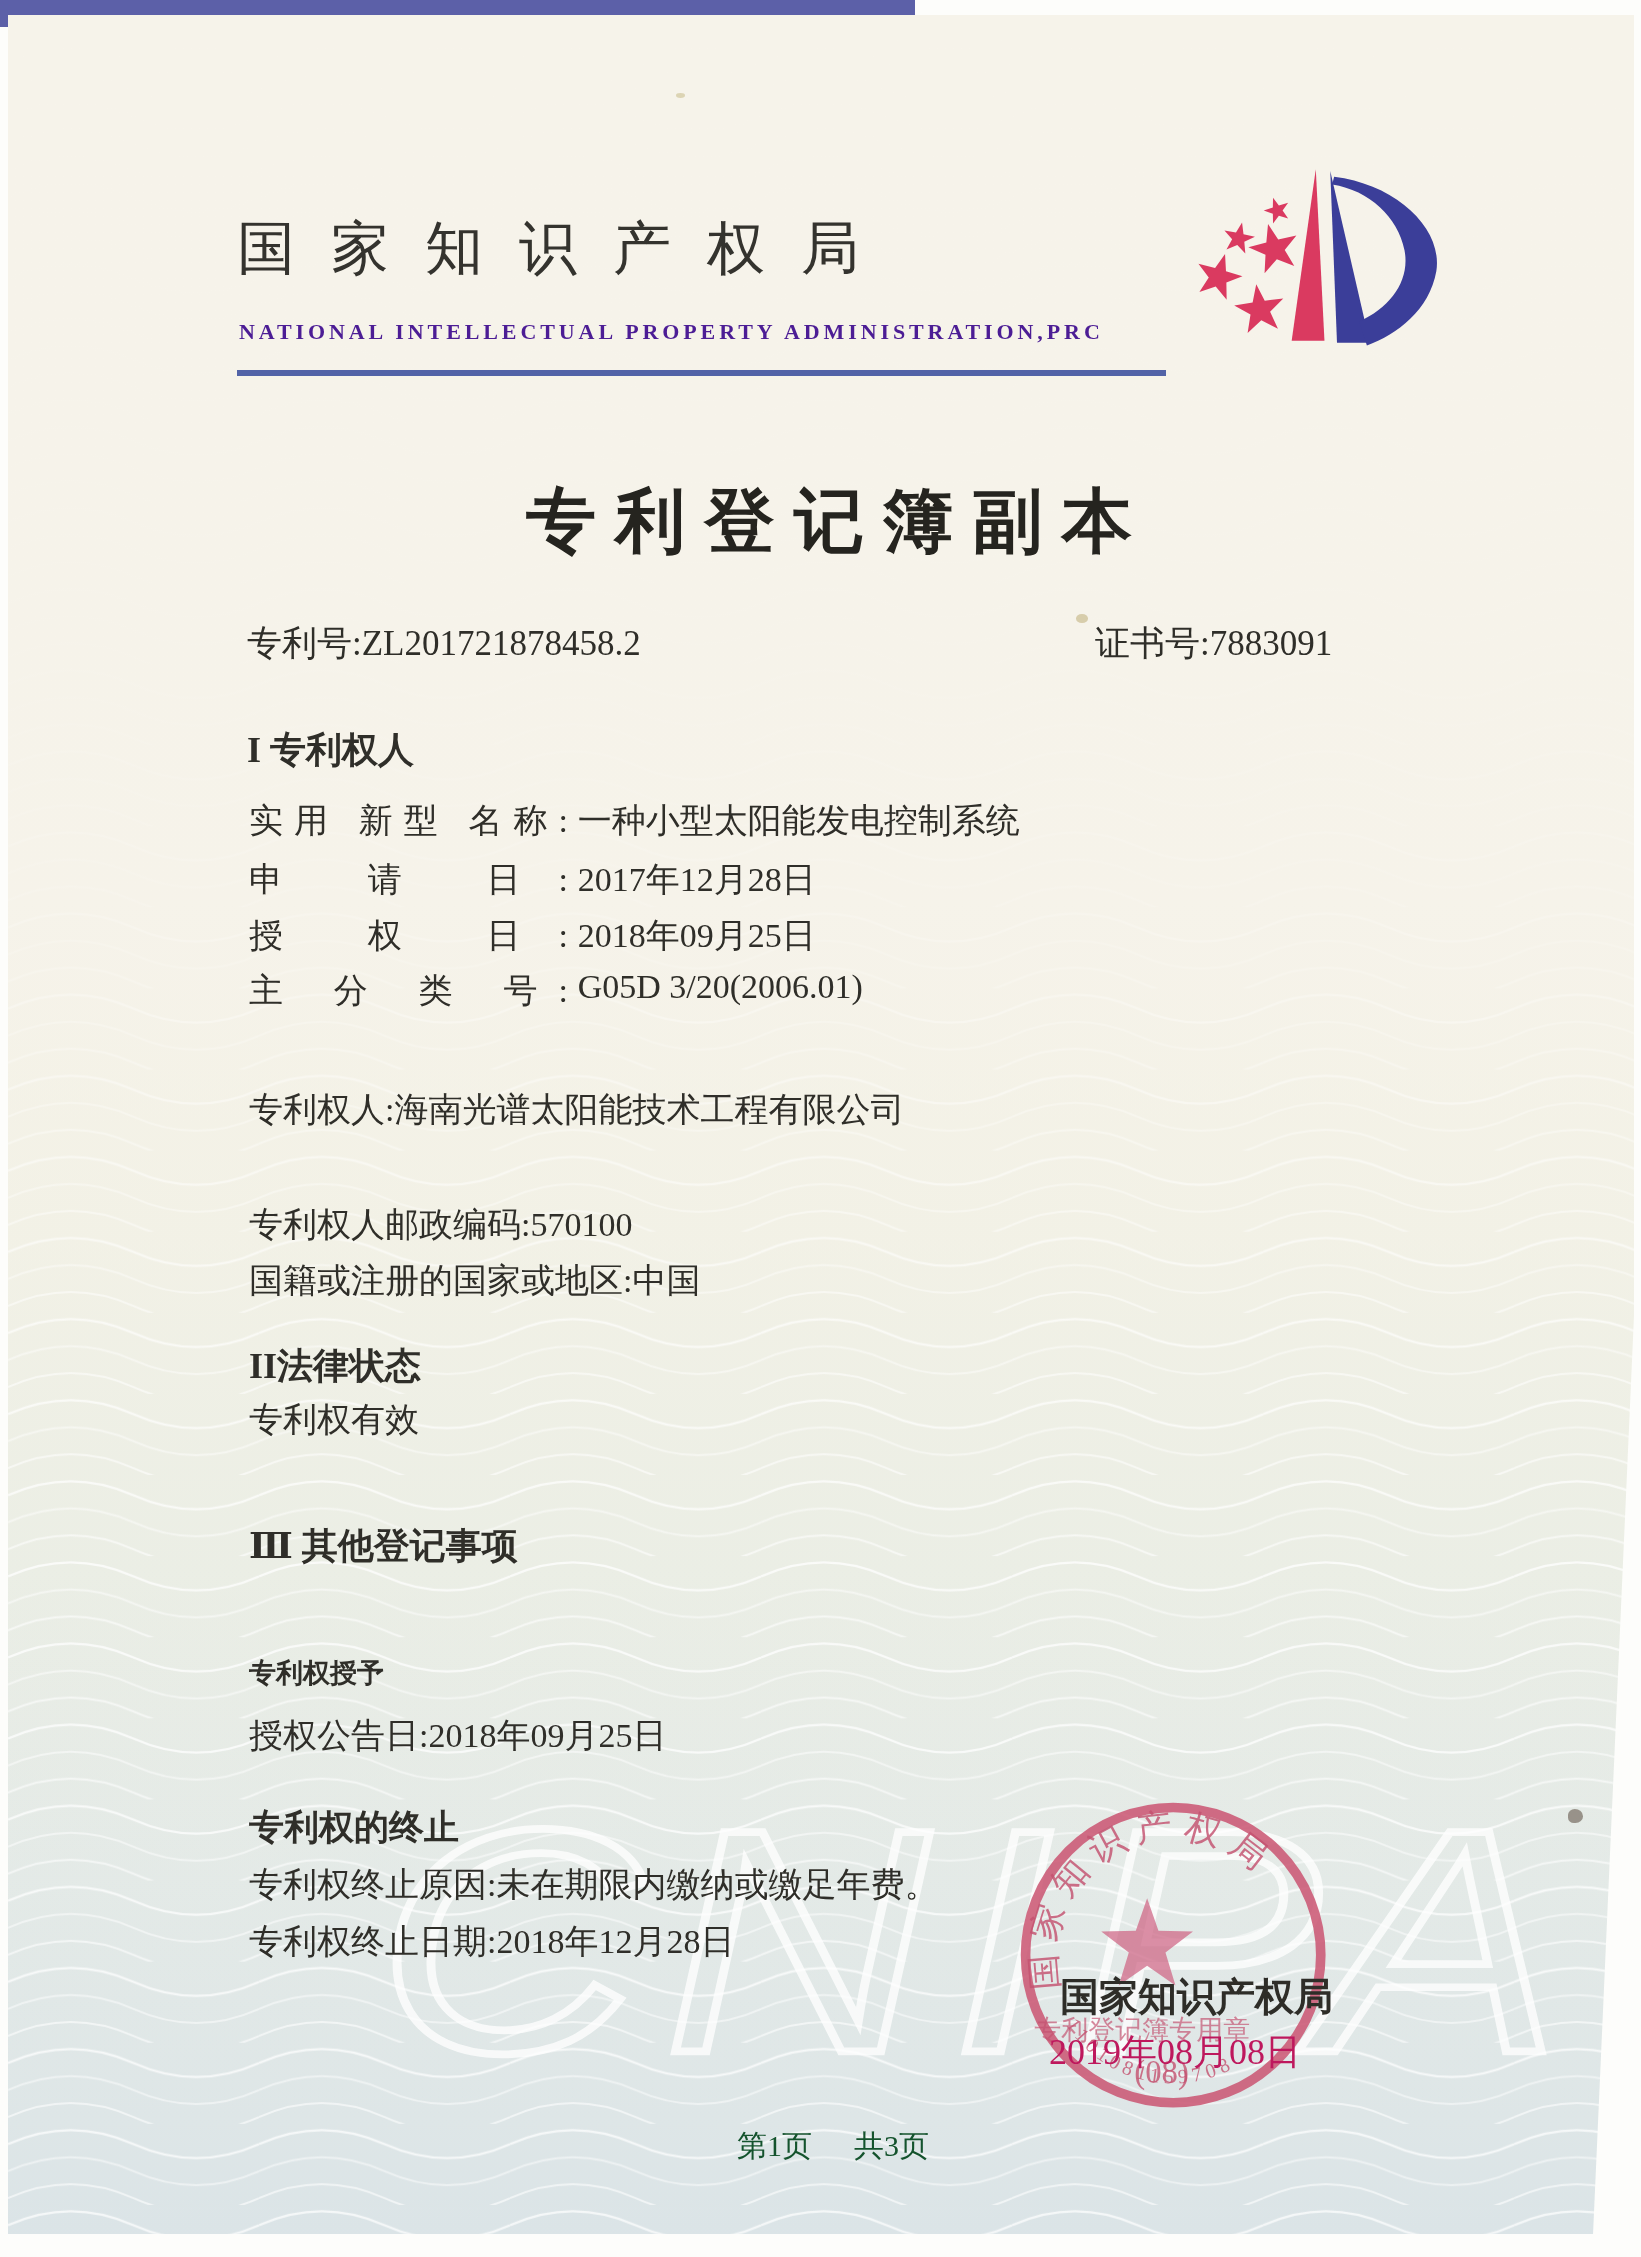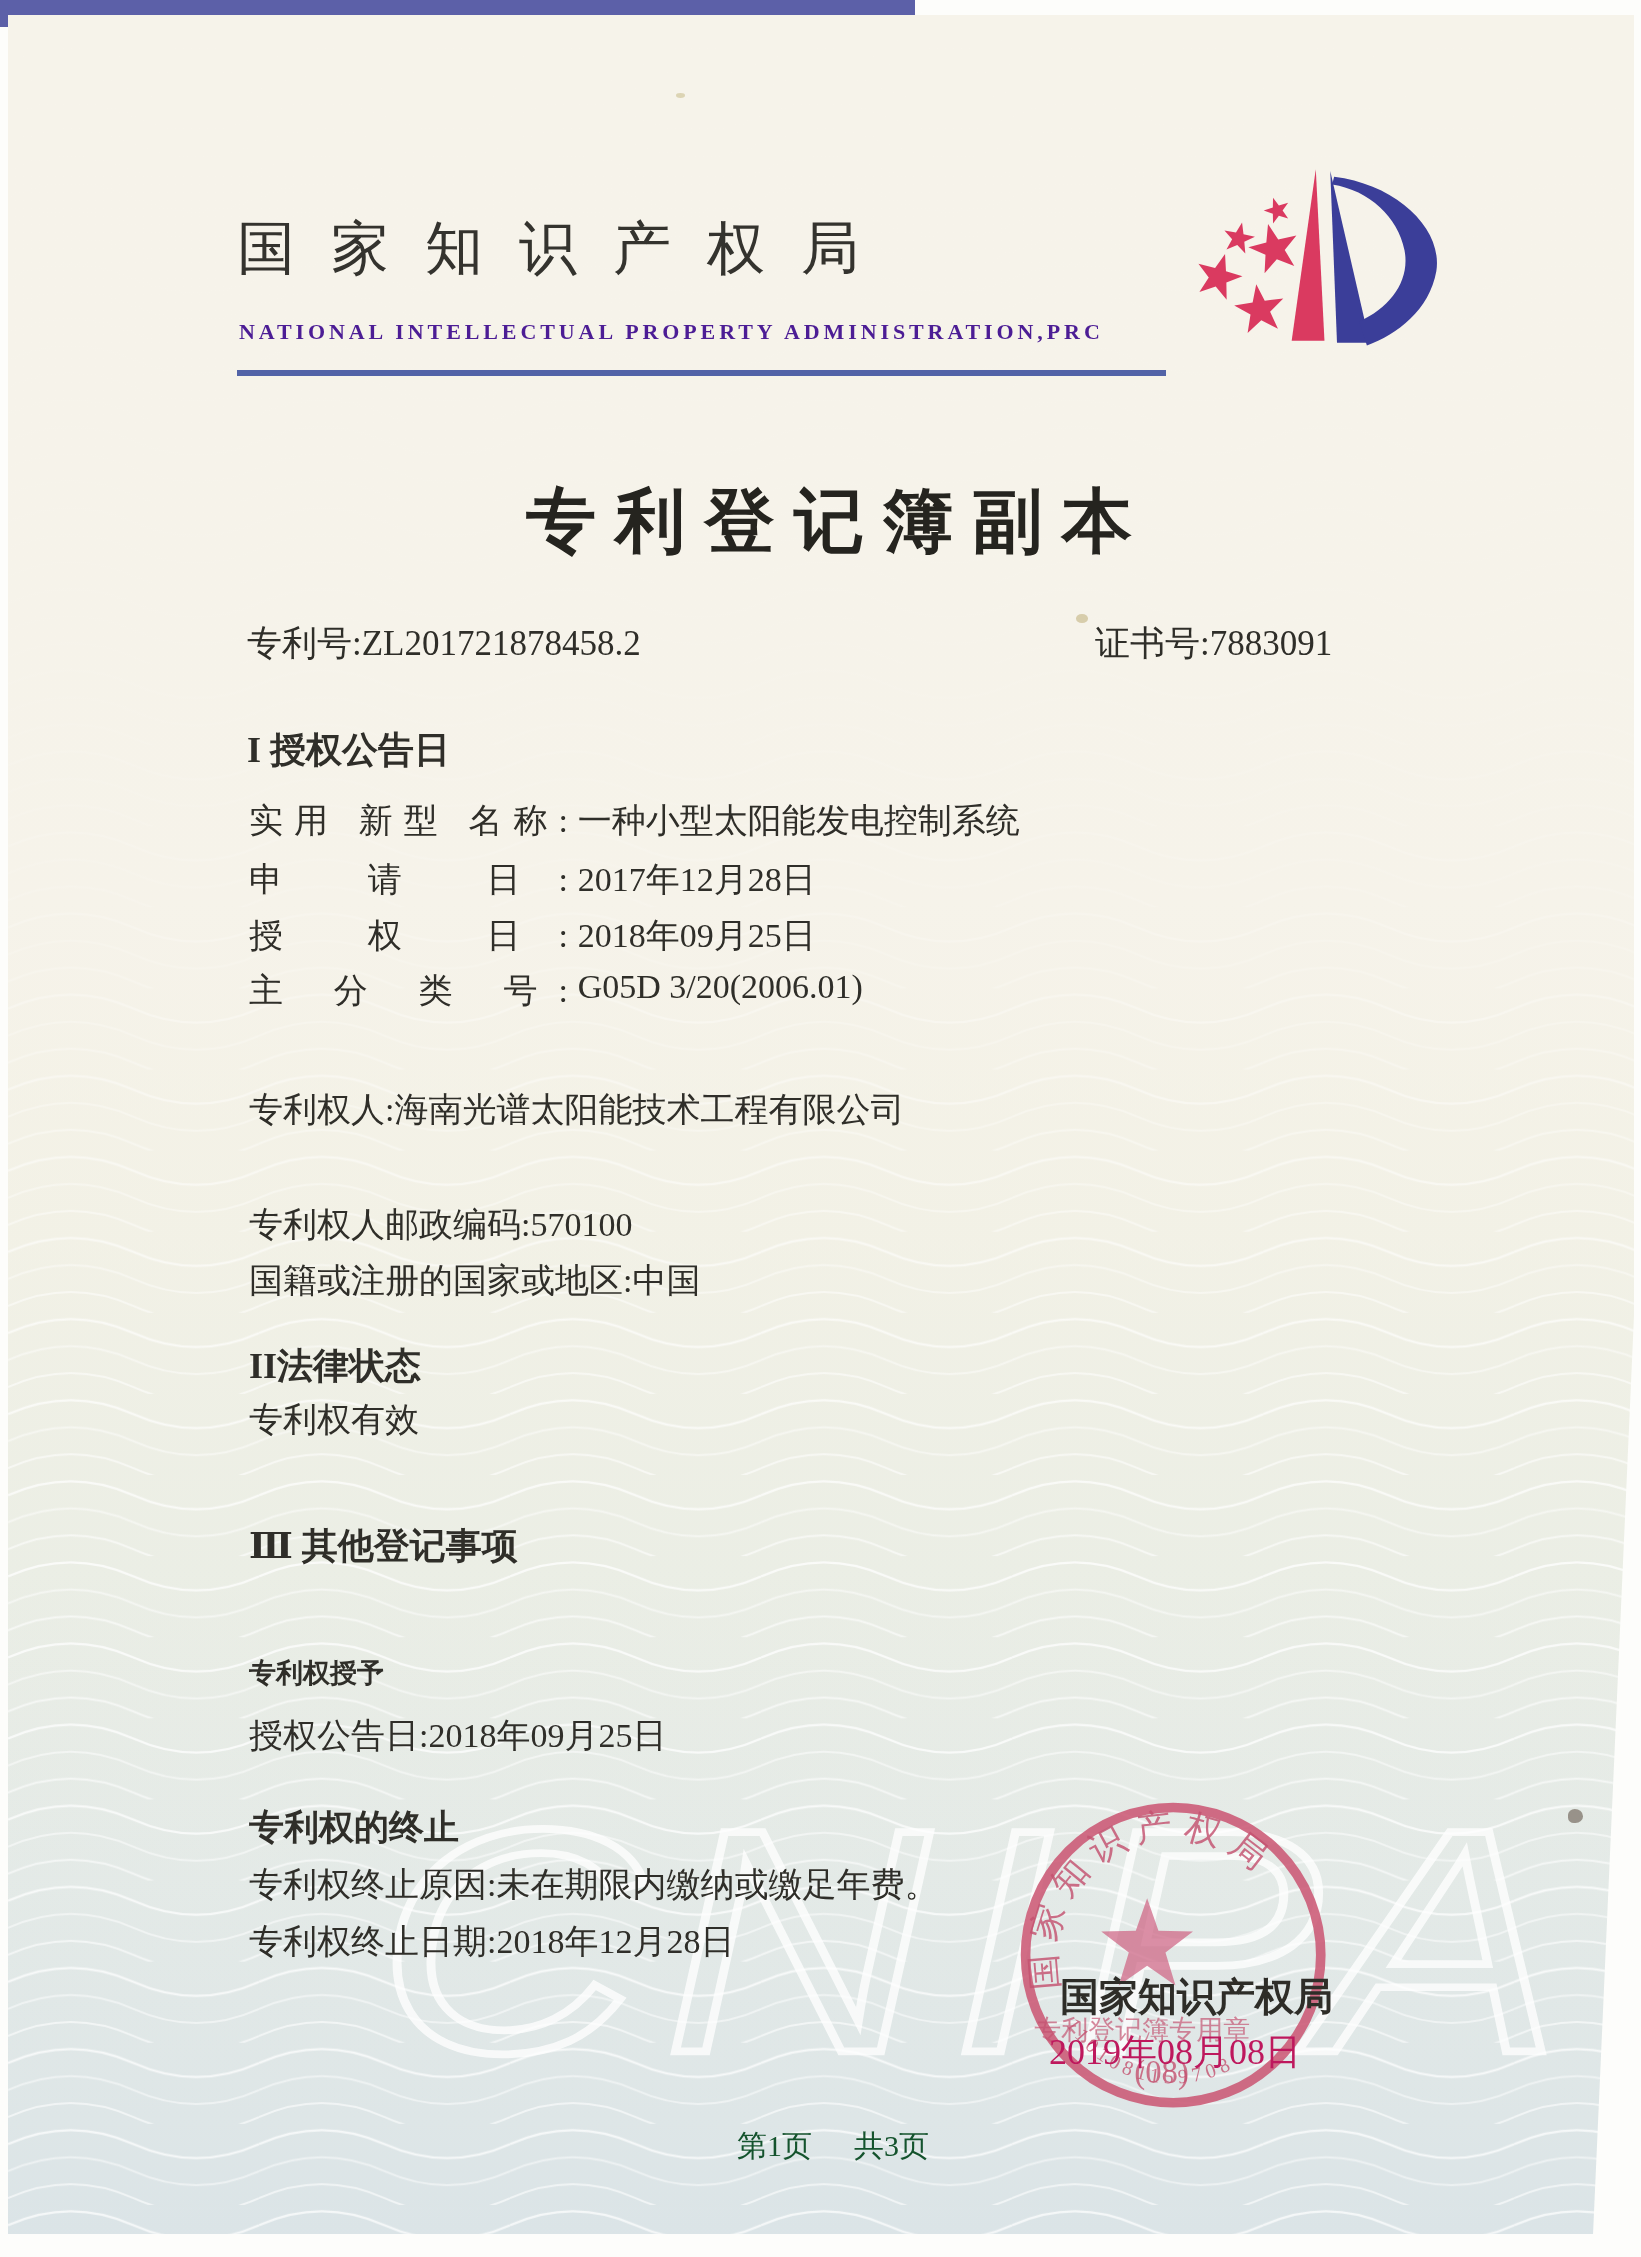--- a/index.html
+++ b/index.html
@@ -94,21 +94,21 @@
 
   <div class="abs doc-title">专利登记簿副本</div>
 
   <div class="abs meta-row" style="left:247px;">
     <span>专利号:</span><span>ZL201721878458.2</span>
   </div>
   <div class="abs meta-row" style="left:1095px;">
     <span>证书号:</span><span>7883091</span>
   </div>
 
-  <div class="abs h1">I 授权公告日</div>
+  <div class="abs h1">I 专利权人</div>
 
   <div class="abs field-row" style="top:798px;">
     <span class="flabel">实用 新型 名称:</span>
     <span class="fvalue">一种小型太阳能发电控制系统</span>
   </div>
   <div class="abs field-row" style="top:857px;">
     <span class="flabel">申 请 日:</span>
     <span class="fvalue">2017年12月28日</span>
   </div>
   <div class="abs field-row" style="top:913px;">

